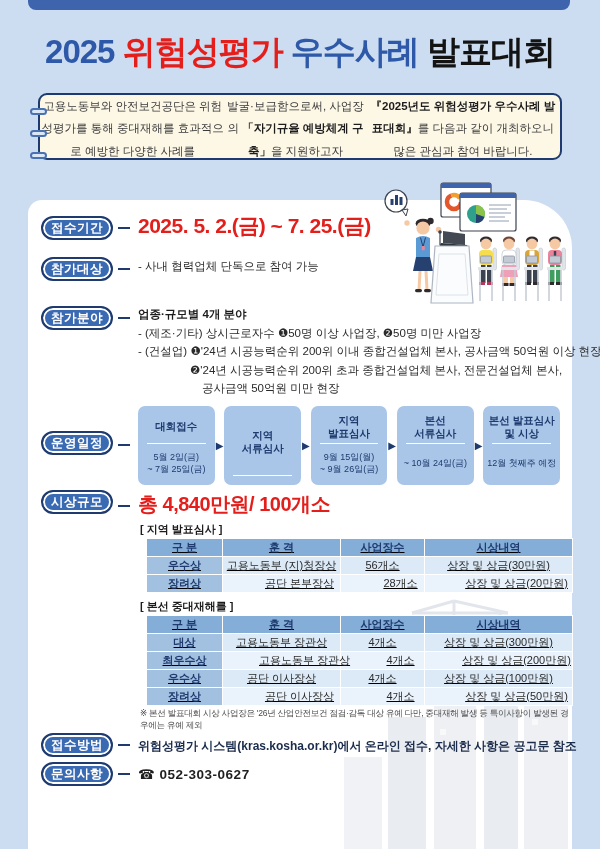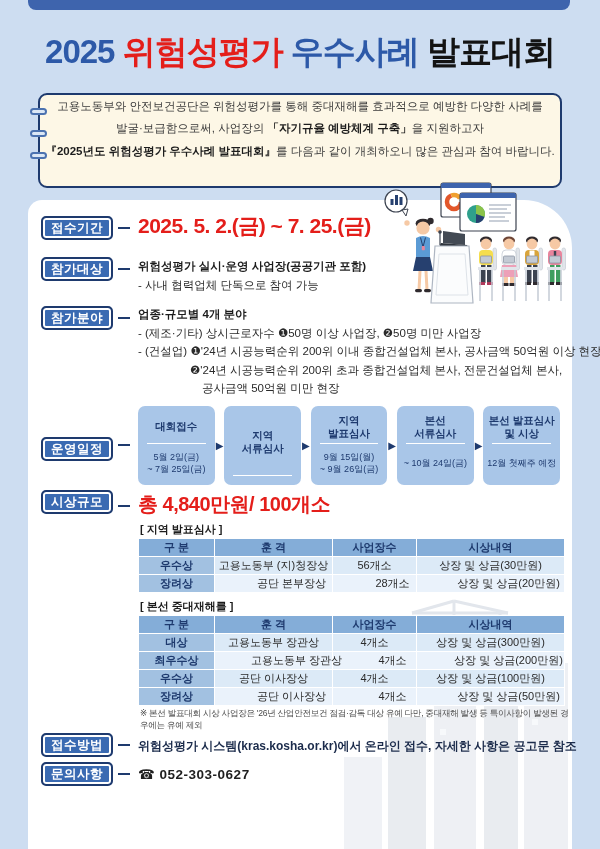--- a/index.html
+++ b/index.html
@@ -11,60 +11,60 @@
   }
   *{margin:0;padding:0;box-sizing:border-box;}
   html,body{width:600px;}
   body{font-family:"Liberation Sans","DejaVu Sans",sans-serif;background:var(--bg);}
   .page{position:relative;width:600px;height:849px;background:var(--bg);overflow:hidden;}
   .top-bar{position:absolute;left:28px;top:0;width:542px;height:10px;background:var(--top-bar);border-radius:0 0 8px 8px;}
   .title{position:absolute;left:0;top:30px;width:600px;text-align:center;font-size:33px;font-weight:800;letter-spacing:-1px;white-space:nowrap;}
   .title .t-blue{color:var(--title-blue);margin-top:47px;}
   .title .t-red{color:var(--red);}
   .title .t-black{color:#131313;}
-  .intro-box{position:absolute;left:38px;top:93px;width:524px;height:95px;background:var(--cream);border:2px solid var(--navy);border-radius:9px;display:flex;flex-direction:column;text-align:center;font-size:11.5px;color:var(--ink);line-height:1.95;}
+  .intro-box{position:absolute;left:38px;top:93px;width:524px;height:67px;background:var(--cream);border:2px solid var(--navy);border-radius:9px;display:flex;flex-direction:row;text-align:center;font-size:11.5px;color:var(--ink);line-height:1.95;}
   .ring{position:absolute;left:-10px;width:17px;height:7px;border:2px solid #4b72b0;background:#dbe7f5;border-radius:4px;}
   .ring.r1{top:13px}.ring.r2{top:35px}.ring.r3{top:57px}
   .intro-box .b{font-weight:bold;color:#1c1c1c;}
   .panel{position:absolute;left:28px;top:200px;width:544px;height:649px;background:var(--panel);border-radius:14px 48px 0 0;}
-  .badge{position:absolute;width:72px;height:24px;background:var(--badge);border:2px solid var(--navy);box-shadow:inset 0 0 0 2px #fff;border-radius:5px;color:#fff;font-size:12.5px;font-weight:bold;display:flex;align-items:center;justify-content:center;letter-spacing:.5px;white-space:nowrap;z-index:3;}
+  .badge{position:absolute;width:72px;height:24px;background:var(--badge);border:2px solid var(--navy);box-shadow:inset 0 0 0 2px #fff;border-radius:12px;color:#fff;font-size:12.5px;font-weight:bold;display:flex;align-items:center;justify-content:center;letter-spacing:.5px;white-space:nowrap;z-index:3;}
   .dash{position:absolute;width:12px;height:2px;background:var(--navy);z-index:3;}
   .content{position:absolute;left:110px;z-index:3;}
   .val-red{font-size:21px;font-weight:800;color:var(--red);letter-spacing:-.5px;white-space:nowrap;}
   .line{font-size:11.5px;color:#2a2a2a;line-height:18.5px;white-space:nowrap;}
   .line.bold{font-weight:bold;color:#1c1c1c;}
   .steps{position:absolute;left:110px;top:206px;width:422px;height:79px;display:flex;align-items:stretch;z-index:3;}
   .step{flex:1;background:var(--box-blue);border-radius:7px;display:flex;flex-direction:column;padding:5px 1px;}
   .step-title{flex:0.95;display:flex;align-items:center;justify-content:center;white-space:pre-line;text-align:center;color:var(--navy);font-weight:bold;font-size:10.5px;line-height:1.25;}
   .step-divider{height:1px;background:#fff;margin:1px 8px;}
   .step-date{flex:1.05;display:flex;align-items:center;justify-content:center;white-space:pre-line;text-align:center;color:var(--navy);font-size:9px;line-height:1.35;}
   .arrow{align-self:center;font-size:10px;color:var(--arrow);margin:0 1px;flex:0 0 auto;}
   .total{font-size:20px;font-weight:800;color:var(--red);letter-spacing:-.5px;white-space:nowrap;}
   .caption{position:absolute;left:112px;font-size:11px;font-weight:bold;color:#1c1c1c;z-index:3;white-space:nowrap;}
-  .awards-table{position:absolute;left:110px;width:426px;border-collapse:collapse;table-layout:fixed;z-index:3;}
+  .awards-table{position:absolute;left:118px;width:426px;border-collapse:collapse;table-layout:fixed;z-index:3;text-decoration:underline;}
   .awards-table th,.awards-table td{border:1px solid #fff;font-size:11px;text-align:center;padding:1px 0;height:16px;white-space:nowrap;}
   .awards-table th{background:var(--table-header);color:var(--navy);font-weight:bold;}
   .awards-table td.rowhead{background:var(--table-col);color:var(--navy);font-weight:bold;}
   .awards-table tr.odd td.val{background:var(--row-odd);color:#2a2a2a;}
   .awards-table tr.even td.val{background:var(--row-even);color:#2a2a2a;padding-left:36px;}
   .footnote{position:absolute;left:112px;font-size:8.6px;color:var(--footnote);letter-spacing:-.3px;white-space:nowrap;z-index:3;}
   .method-text{font-size:12px;font-weight:bold;color:#1b2b4b;white-space:nowrap;}
   .phone{font-size:13.5px;font-weight:bold;color:#1e1e1e;letter-spacing:.5px;white-space:nowrap;}
   .footer{position:absolute;left:0;top:590px;width:544px;display:flex;justify-content:center;align-items:center;gap:42px;z-index:3;}
   .logo{display:flex;align-items:center;gap:6px;}
   .logo-text{font-size:14.5px;font-weight:bold;color:#123c77;letter-spacing:1px;white-space:nowrap;}
   .kosha-text{display:flex;flex-direction:column;align-items:flex-start;line-height:1.2;}
   .kosha-small{font-size:7px;color:#5b6b80;letter-spacing:.5px;}
   .illustration{position:absolute;left:383px;top:182px;z-index:2;}
   .skyline{position:absolute;right:0;bottom:0;z-index:1;}
   
   #b-reception{left:13px;top:16px}     #d-reception{left:90px;top:27px}   #c-reception{top:12px}
   #b-target{left:13px;top:57px}        #d-target{left:90px;top:68px}      #c-target{top:57px}
   #b-fields{left:13px;top:106px}       #d-fields{left:90px;top:117px}     #c-fields{top:105px}
-  #b-schedule{left:13px;top:237px}     #d-schedule{left:90px;top:244px}
+  #b-schedule{left:13px;top:231px}     #d-schedule{left:90px;top:244px}
   #b-awards{left:13px;top:290px}       #d-awards{left:90px;top:305px}     #c-awards{top:291px}
   #cap-regional{top:322px}
   #t-regional{top:338px}
   #cap-final{top:399px}
   #t-final{top:415px}
   #awards-footnote{top:508px}
   #b-method{left:13px;top:533px}       #d-method{left:90px;top:544px}     #c-method{top:538px}
   #b-contact{left:13px;top:562px}      #d-contact{left:90px;top:573px}    #c-contact{top:566px}
 </style>
 </head>
@@ -115,21 +115,20 @@
 
     <div class="badge" id="b-reception">접수기간</div>
     <div class="dash" id="d-reception"></div>
     <div class="content" id="c-reception">
         <div class="val-red">2025. 5. 2.(금) ~ 7. 25.(금)</div>
       </div>
 
     <div class="badge" id="b-target">참가대상</div>
     <div class="dash" id="d-target"></div>
     <div class="content" id="c-target">
-      <div class="line bold">위험성평가 실시·운영 사업장(공공기관 포함)</div>
       <div class="line">- 사내 협력업체 단독으로 참여 가능</div>
     </div>
 
     <div class="badge" id="b-fields">참가분야</div>
     <div class="dash" id="d-fields"></div>
     <div class="content" id="c-fields">
       <div class="line bold">업종·규모별 4개 분야</div>
       <div class="line">- (제조·기타) 상시근로자수 ❶50명 이상 사업장, ❷50명 미만 사업장</div>
       <div class="line">- (건설업) ❶'24년 시공능력순위 200위 이내 종합건설업체 본사, 공사금액 50억원 이상 현장</div>
       <div class="line" style="padding-left:52px">❷'24년 시공능력순위 200위 초과 종합건설업체 본사, 전문건설업체 본사,</div>

